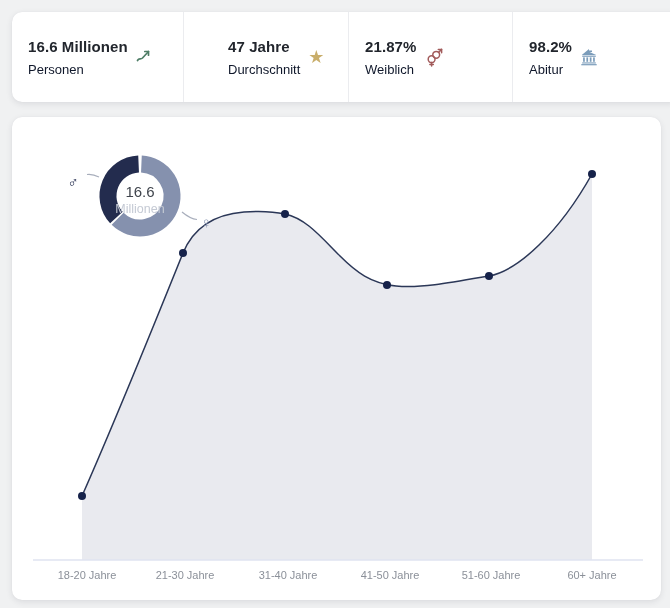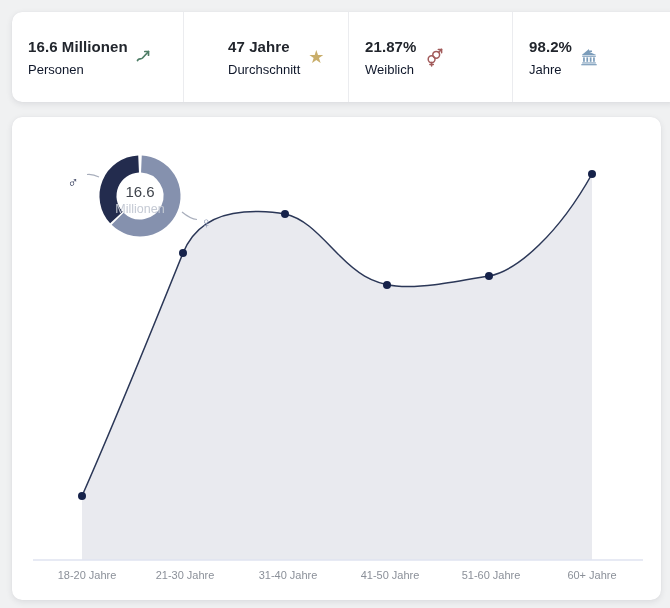--- a/index.html
+++ b/index.html
@@ -71,21 +71,21 @@
         <line x1="5.9" y1="17.4" x2="9.3" y2="17.4"></line>
         <line x1="14.7" y1="5.3" x2="17.6" y2="2.4"></line>
         <polyline points="14.3,2.4 17.6,2.4 17.6,5.7"></polyline>
       </svg>
     </span>
   </div>
 
   <div class="stat stat-w4">
     <div>
       <div class="stat-value">98.2%</div>
-      <div class="stat-label">Jahre</div>
+      <div class="stat-label">Abitur</div>
     </div>
     <span class="stat-icon">
       <svg width="18" height="18" viewBox="0 0 18 18" fill="#7b9cba">
         <path d="M9 1 L9 2.6 L12 2.6 L12 4 L9.6 4 L16.2 7 L1.8 7 Z M8.4 1 L9 1 Z"></path>
         <path d="M2.2 7.6 L15.8 7.6 L15.8 8.8 L2.2 8.8 Z"></path>
         <rect x="3.1" y="9.4" width="1.7" height="4.4"></rect>
         <rect x="6.4" y="9.4" width="1.7" height="4.4"></rect>
         <rect x="9.8" y="9.4" width="1.7" height="4.4"></rect>
         <rect x="13.1" y="9.4" width="1.7" height="4.4"></rect>
         <path d="M2.2 14.4 L15.8 14.4 L15.8 15.5 L2.2 15.5 Z"></path>

